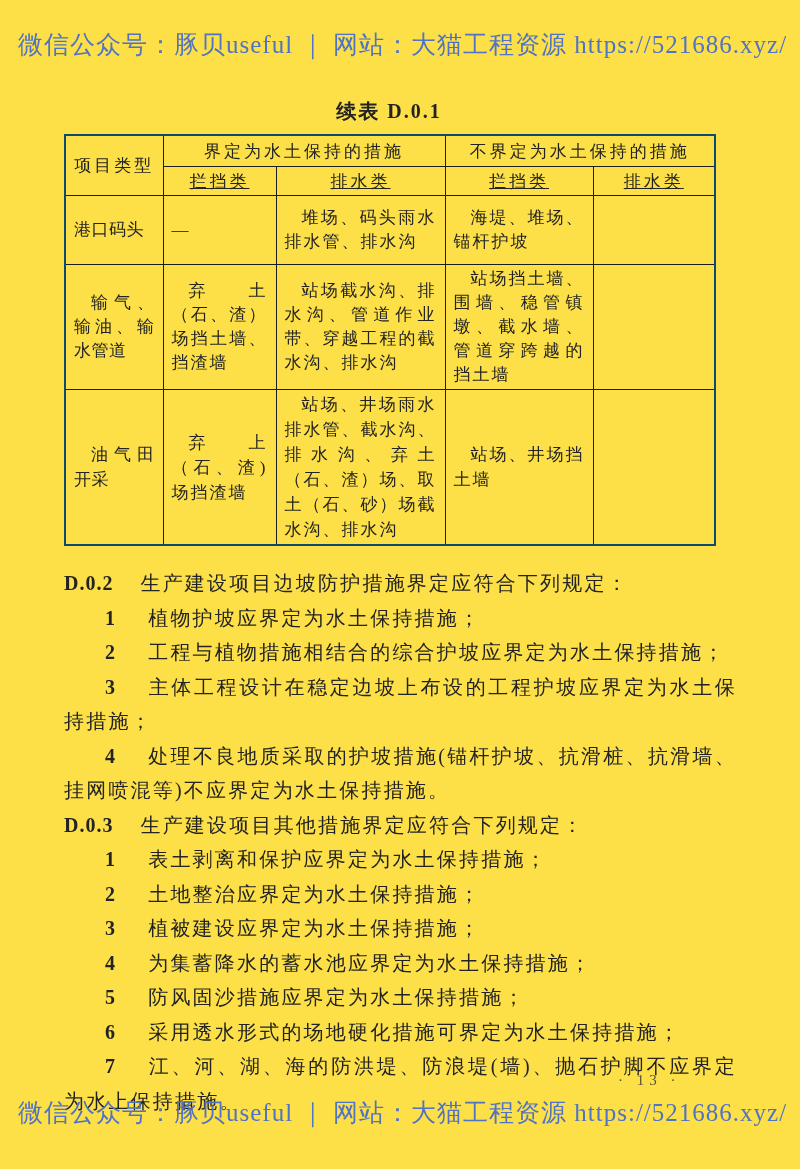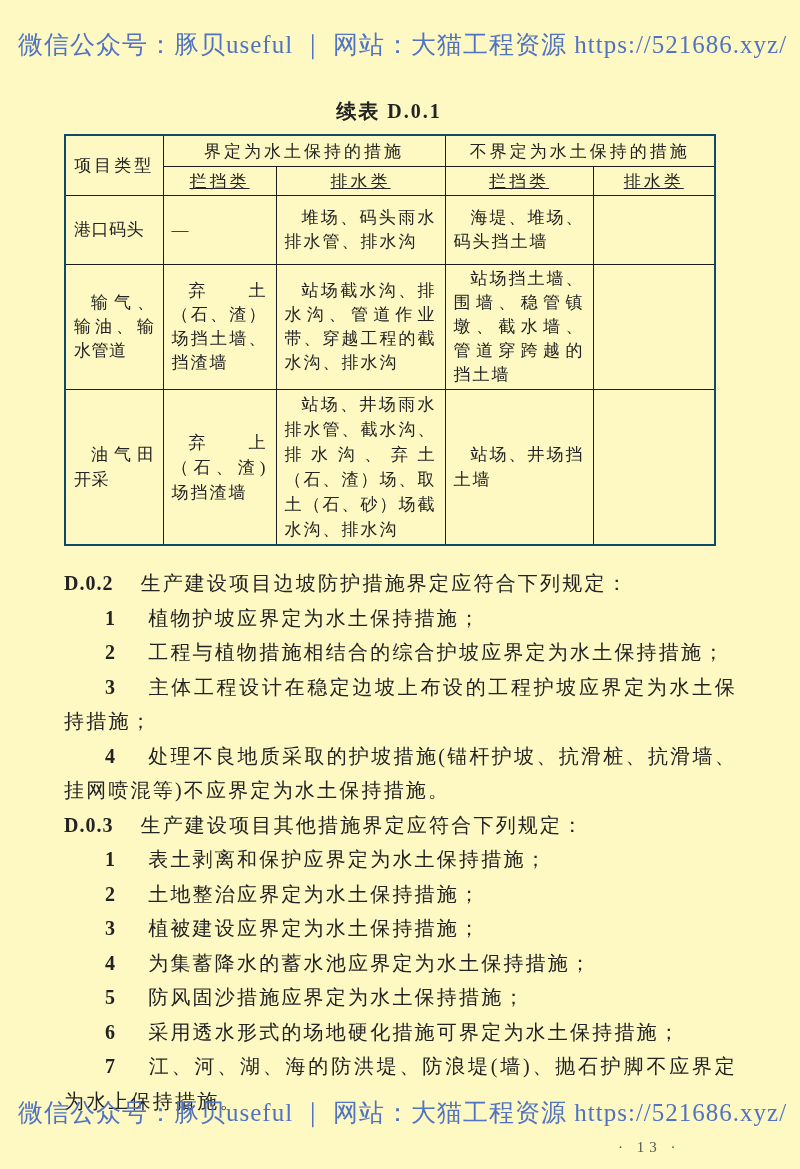--- a/index.html
+++ b/index.html
@@ -1,36 +1,36 @@
 <!DOCTYPE html>
 <html><head>
 <meta charset="utf-8">
 <style>
   html,body{margin:0;padding:0;}
   .page{
     position:relative;
     width:800px;height:1169px;
-    background:#fef9c3;
+    background:#fde047;
     font-family:"Liberation Serif","DejaVu Serif",serif;
     color:#232323;
     overflow:hidden;
   }
   
   .wm{
     position:absolute;left:18px;
     color:#5173c4;
     font-size:25px;
     letter-spacing:1px;
     white-space:nowrap;
     z-index:1;
   }
   .wm-top{top:28px;}
   .wm-bottom{top:1096px;}
   .page-num{
-    position:absolute;left:618px;top:1139px;
+    position:absolute;left:618px;top:1072px;
     font-size:15px;color:#2e2e2e;opacity:.8;
     letter-spacing:5px;z-index:2;
   }
   
   .content{position:absolute;left:64px;top:98px;width:673px;z-index:0;}
   .tbl-title{
     width:650px;text-align:center;
     font-weight:bold;font-size:20px;letter-spacing:2px;
     margin:0 0 9px 0;
   }
@@ -110,21 +110,21 @@
         <td class="proj center">
               <p>港口码头</p>
             </td>
         <td class="center">
               <p>—</p>
             </td>
         <td>
               <p>堆场、码头雨水排水管、排水沟</p>
             </td>
         <td>
-              <p>海堤、堆场、码头挡土墙</p>
+              <p>海堤、堆场、锚杆护坡</p>
             </td>
         <td>
               <p></p>
             </td>
       </tr>
 
       <tr class="r2">
         <td class="proj">
               <p>输气、输油、输水管道</p>
             </td>

